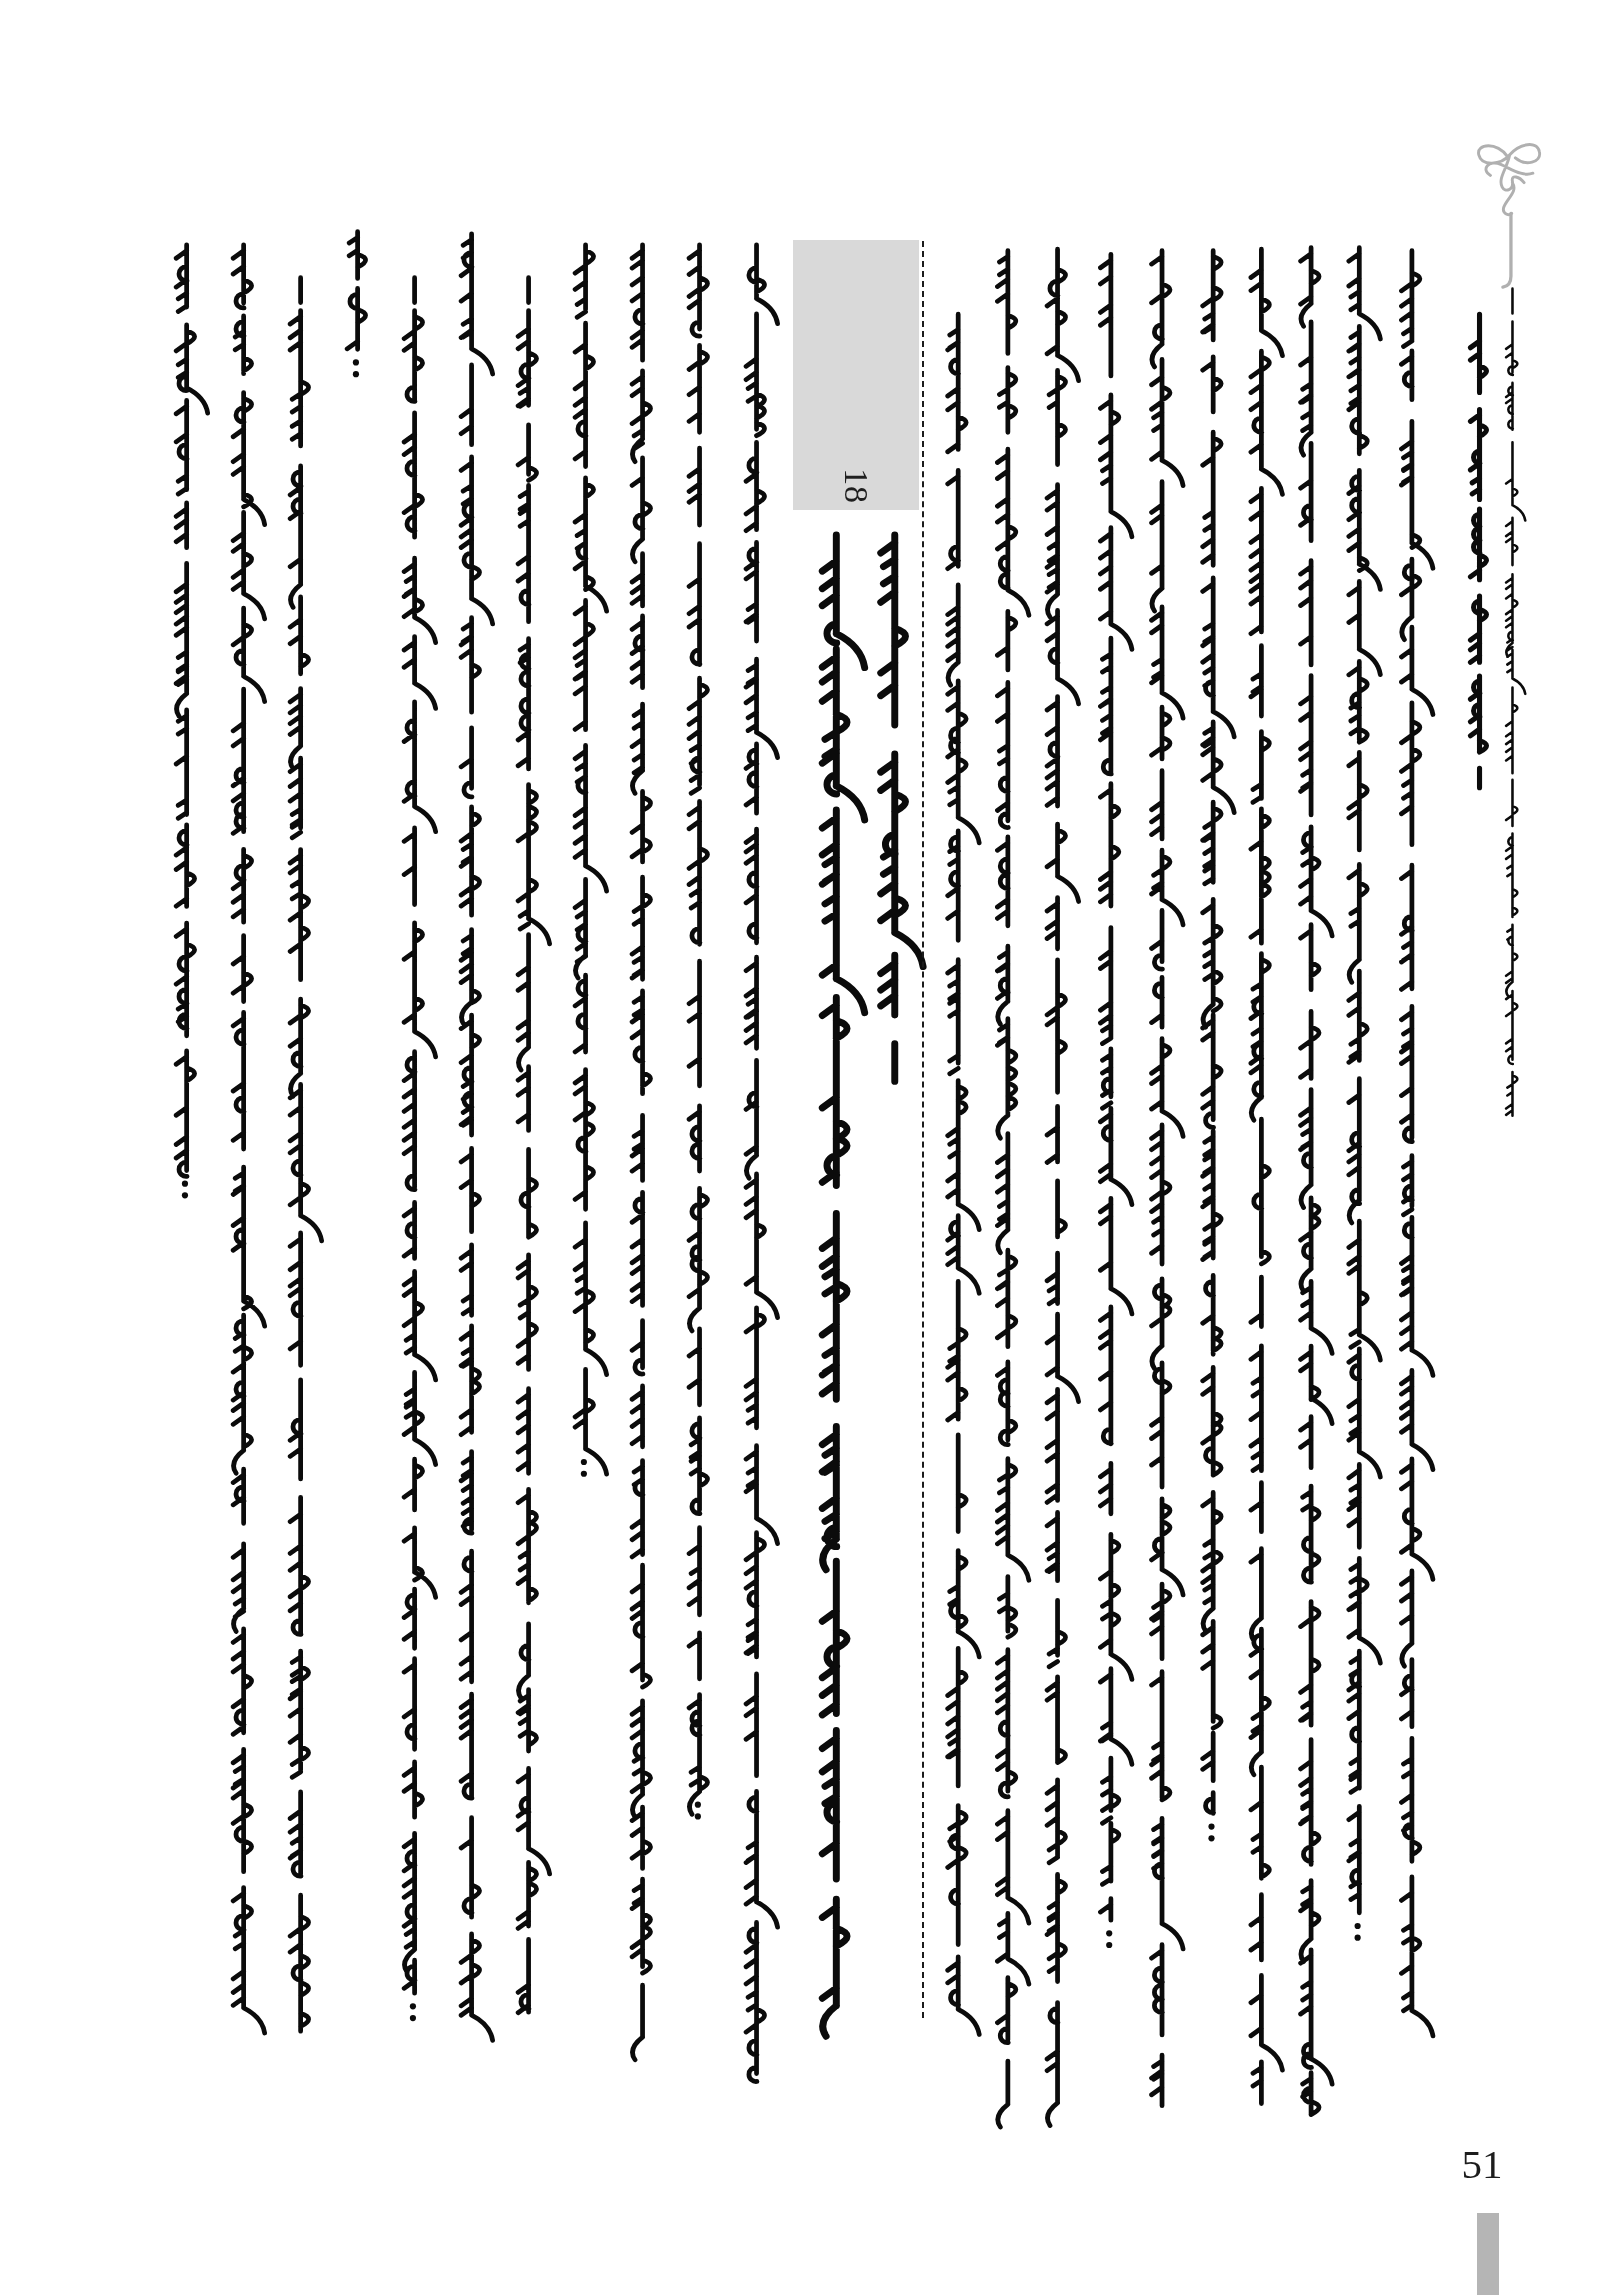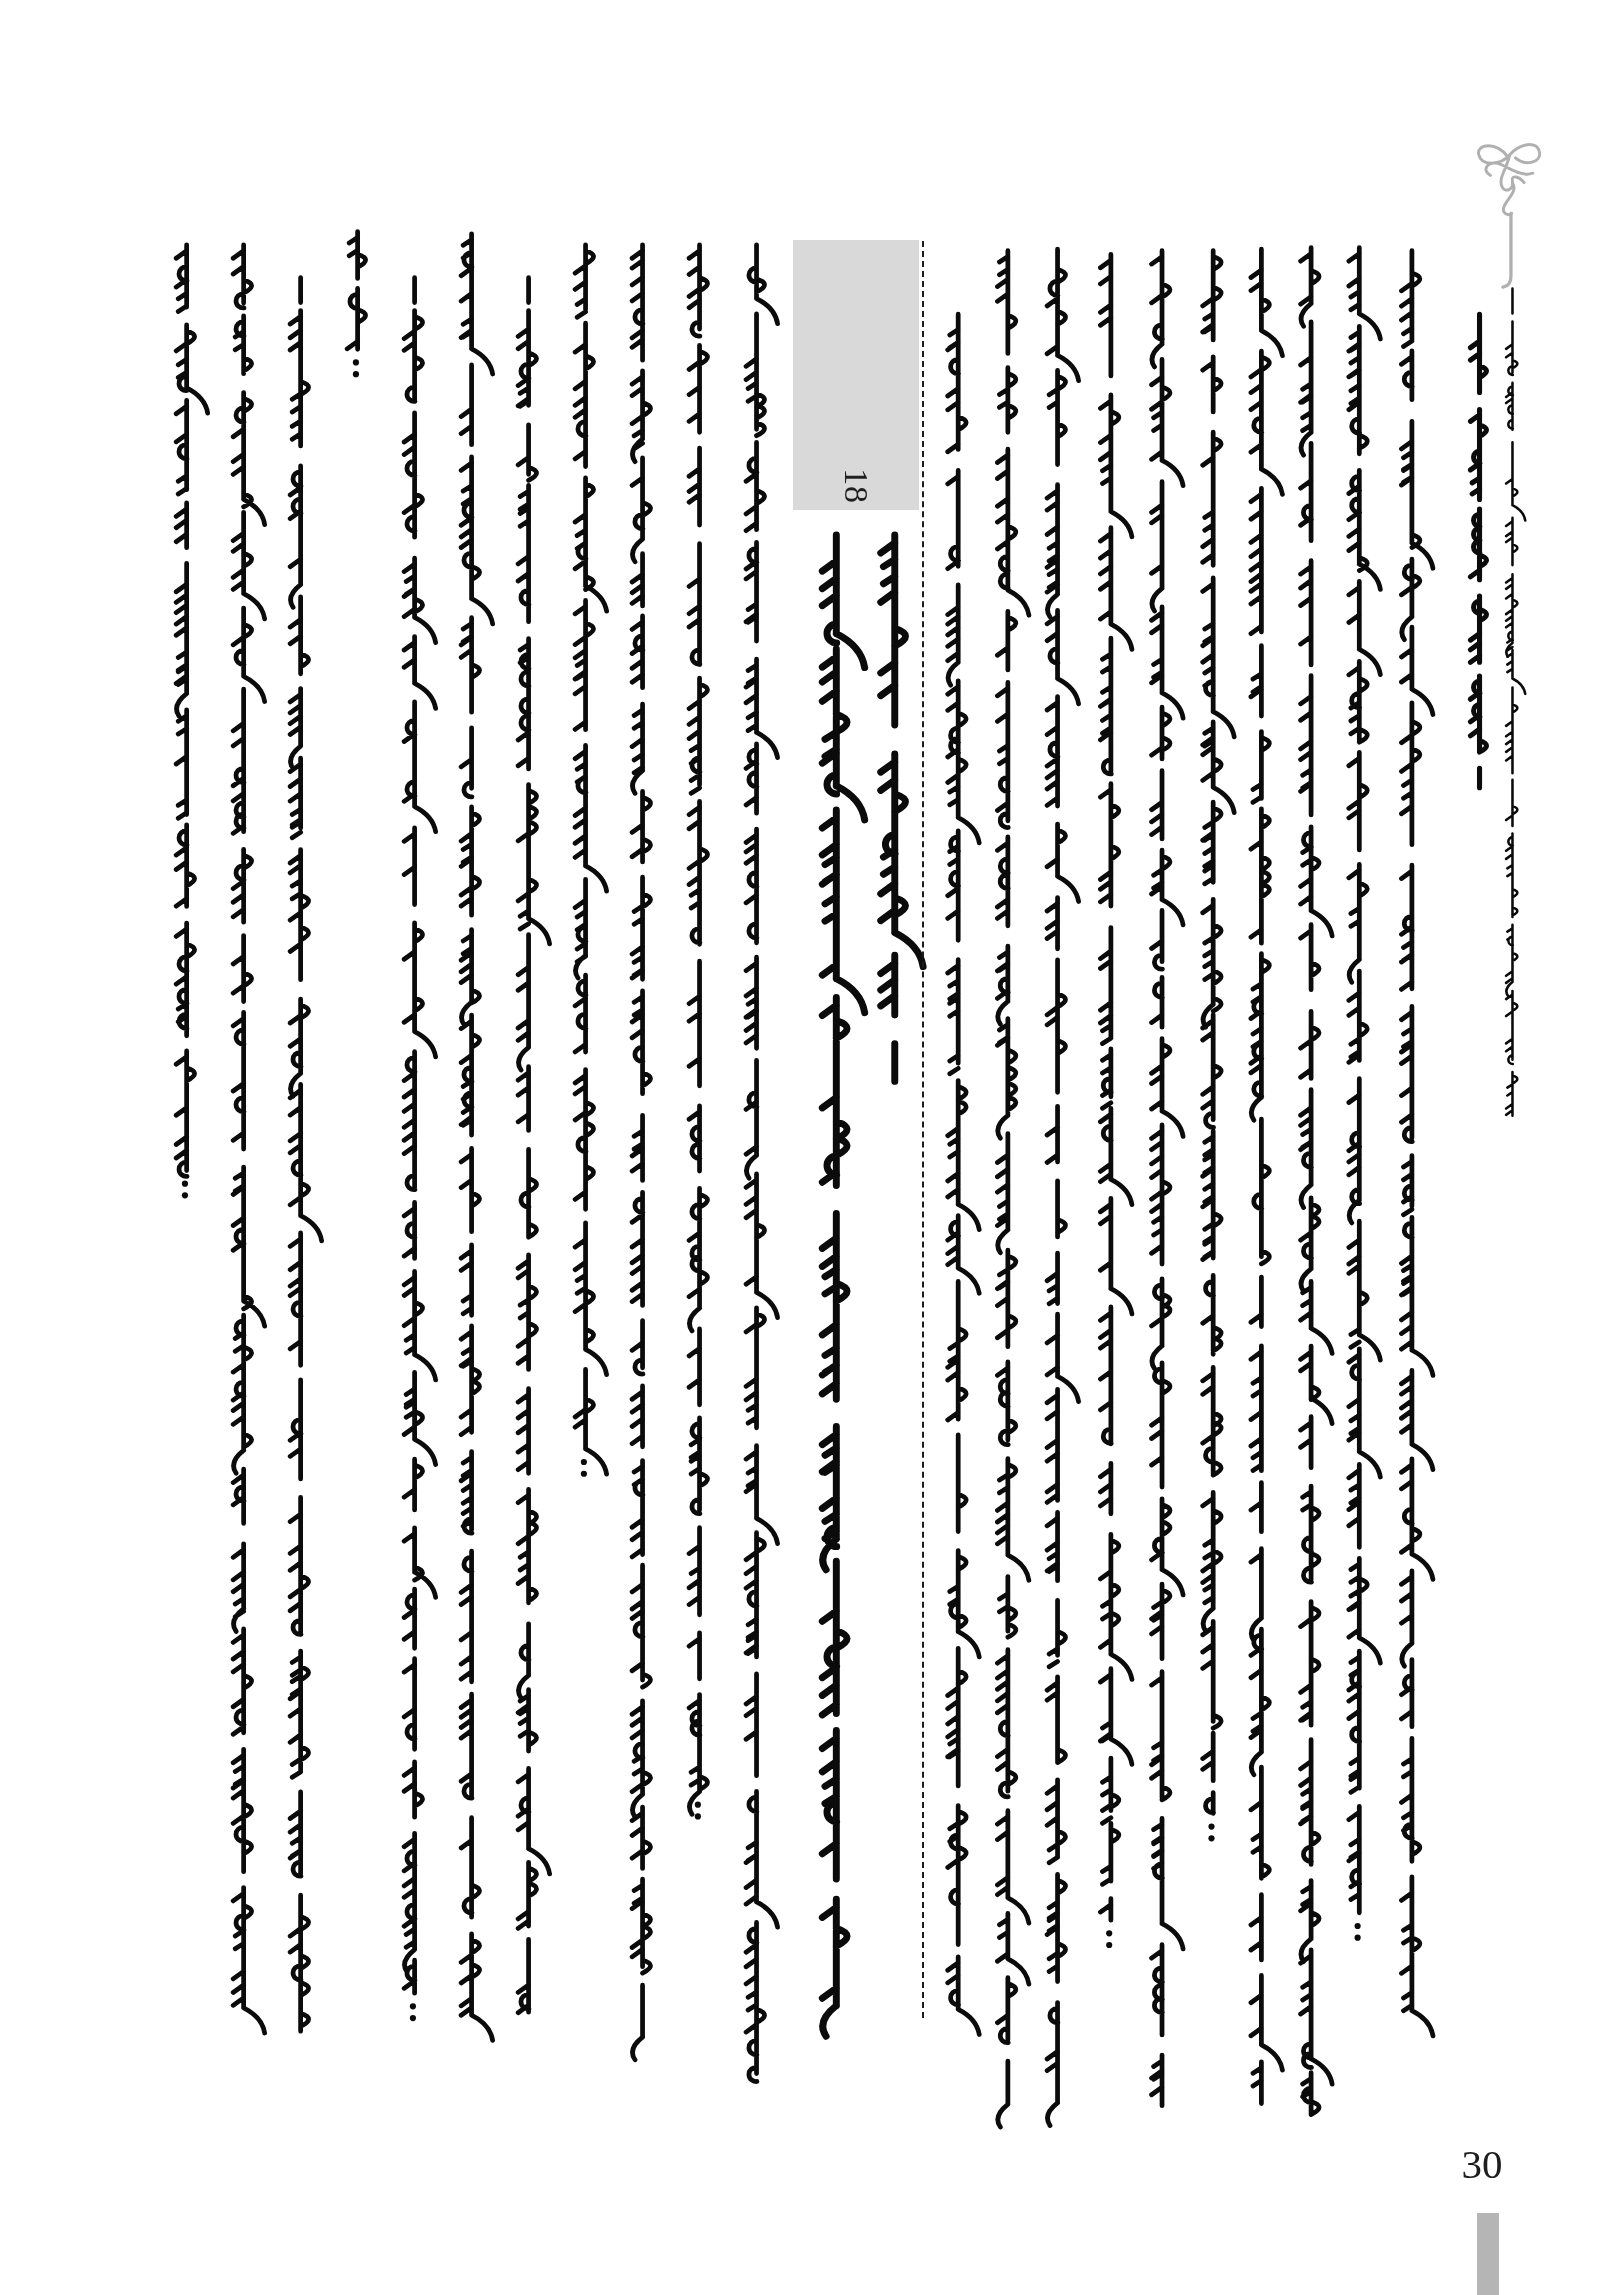--- a/index.html
+++ b/index.html
@@ -167,18 +167,18 @@
         <path d="M2070.1 395v34M2070.1 440.0v69.9M2070.1 471.1l-8.7 6.3M2070.1 482.7l-8.7 6.3M2070.1 493.0q13.3 4.2 0 10.9M2070.1 501.2a5.9 5.9 0 1 0 0.5 11.8M2070.1 524.0v64.1M2070.1 528.9a5.9 5.9 0 1 0 0.5 11.8M2070.1 536.9l-8.7 6.3M2070.1 545.3l-8.7 6.3M2070.1 554.7a5.9 5.9 0 1 0 0.5 11.8M2070.1 574.9a5.9 5.9 0 1 0 0.5 11.8M2070.1 605.4v86.0M2070.1 655.5l-8.7 6.3M2070.1 668.4q13.3 4.2 0 10.9M2070.1 691.4q15.4 7.7 17.5 21.0M2070.1 708.6v64.8M2070.1 713.5l-8.7 6.3M2070.1 727.4l-8.7 6.3M2070.1 735.5l-8.7 6.3M2070.1 745.0q13.3 4.2 0 10.9M2070.1 786.1v93.8M2070.1 791.0l-8.7 6.3M2070.1 799.6l-8.7 6.3M2070.1 812.7l-8.7 6.3M2070.1 820.8q13.3 4.2 0 10.9M2070.1 834.2l-8.7 6.3M2070.1 843.2l-8.7 6.3M2070.1 852.2l-8.7 6.3M2070.1 864.4a5.9 5.9 0 1 0 0.5 11.8M2070.1 874.8l-7.0 4.5m7.0 6.2l-7.0 4.5M2070.1 879.9q-12.6 9.8 -6.3 18.9M2070.1 889.4v39.2M2070.1 894.3l-7.0 4.5m7.0 6.2l-7.0 4.5M2070.1 904.7l-7.0 4.5m7.0 6.2l-7.0 4.5M2070.1 928.6q15.4 7.7 17.5 21.0M2070.1 941.0v117.4M2070.1 964.1q13.3 4.2 0 10.9M2070.1 987.1l-8.7 6.3M2070.1 1001.4l-8.7 6.3M2070.1 1012.1l-8.7 6.3M2070.1 1022.7l-8.7 6.3M2070.1 1034.5l-8.7 6.3M2070.1 1067.3v63.2M2070.1 1103.3q13.3 4.2 0 10.9M2070.1 1116.0l-8.7 6.3M2070.1 1140.8v114.2M2070.1 1145.7a5.9 5.9 0 1 0 0.5 11.8M2070.1 1158.1l-8.7 6.3M2070.1 1169.2l-8.7 6.3M2070.1 1183.9l-7.0 4.5m7.0 6.2l-7.0 4.5M2070.1 1217.1q13.3 4.2 0 10.9M2070.1 1242.0q13.3 4.2 0 10.9M2070.1 1265.7v78.2M2070.1 1270.6l-7.0 4.5m7.0 6.2l-7.0 4.5M2070.1 1281.8a5.9 5.9 0 1 0 0.5 11.8M2070.1 1304.2q13.3 4.2 0 10.9M2070.1 1329.2l-8.7 6.3M2070.1 1338.9l-8.7 6.3M2070.1 1343.9q-12.6 9.8 -6.3 18.9M2070.1 1356.2v94.1M2070.1 1361.1l-8.7 6.3M2070.1 1372.4q13.3 4.2 0 10.9M2070.1 1384.3l-8.7 6.3M2070.1 1421.7l-8.7 6.3M2070.1 1432.4l-8.7 6.3M2070.1 1444.4a5.9 5.9 0 1 0 0.5 11.8M2070.1 1467.1v59.9M2070.1 1472.0q13.3 4.2 0 10.9M2070.1 1484.1l-7.0 4.5m7.0 6.2l-7.0 4.5M2070.1 1510.9l-8.7 6.3M2070.1 1519.5l-8.7 6.3" fill="none" stroke="#0b0b0b" stroke-width="3.5" stroke-linecap="round" stroke-linejoin="round"></path>
       </g>
     </svg>
 
   <div class="lesson-box" style="left: 793px; top: 240px; width: 126px; height: 270px; background: rgb(217, 217, 217);">
     <span class="lesson-number">18</span>
   </div>
 
   <div class="divider" style="left: 922px; top: 241px; height: 1777px; border-left-color: rgb(27, 27, 27);"></div>
 
-  <div class="page-number">30</div>
+  <div class="page-number">51</div>
 
   <div class="footer-bar" style="background: rgb(181, 181, 181);"></div>
 
 </div>
 
 
 </body></html>

